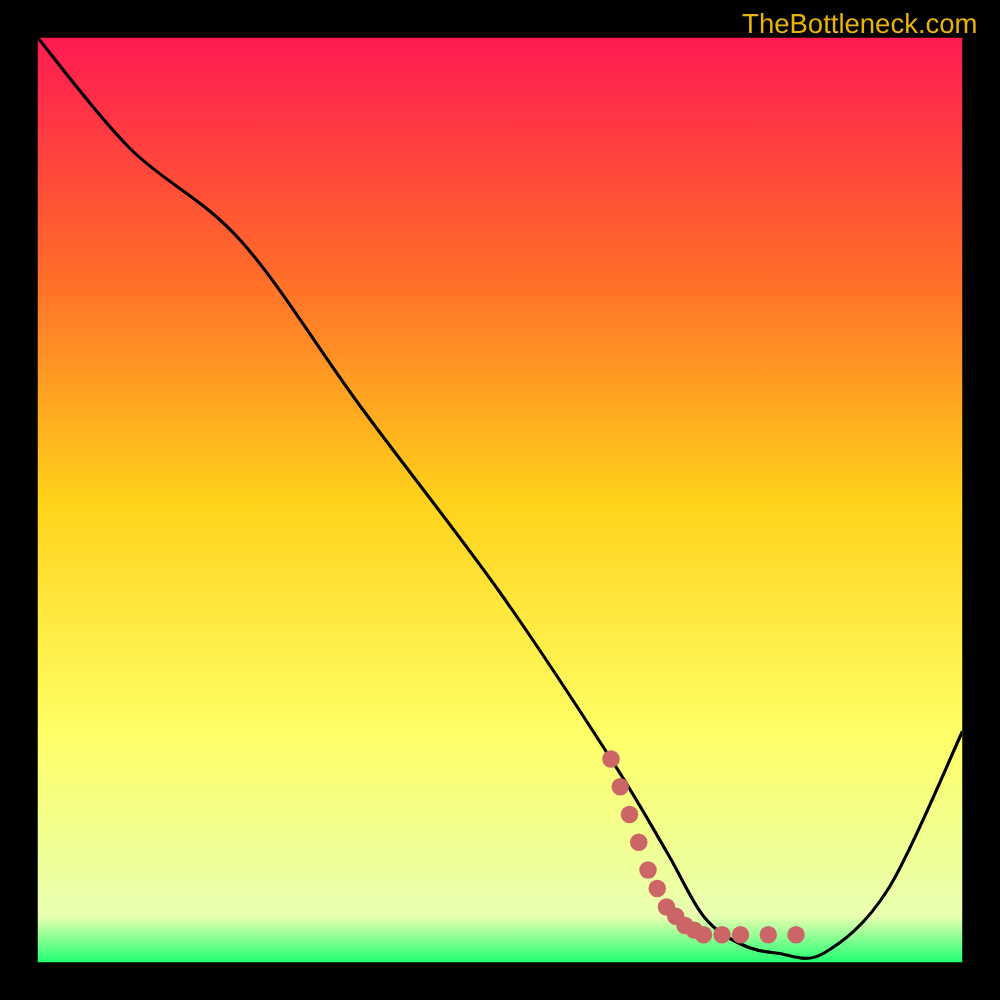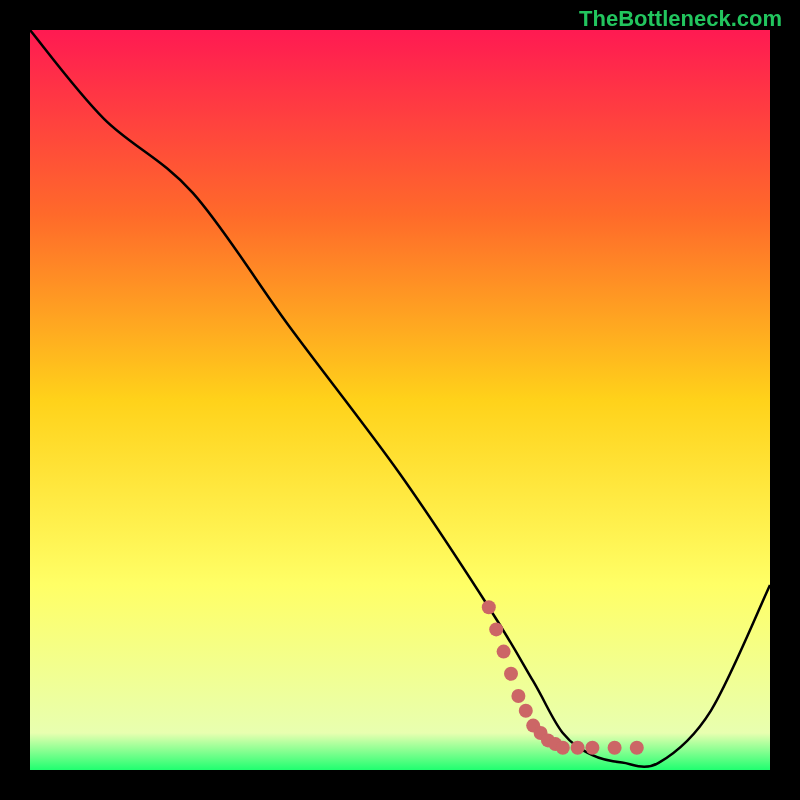--- a/index.html
+++ b/index.html
@@ -8,23 +8,23 @@
     width: 800px;
     height: 800px;
     background: #000;
     font-family: Arial, sans-serif;
     position: relative;
   }
   .watermark {
     position: absolute;
     top: 6px;
     right: 18px;
-    color: #22c55e;
+    color: #eab308;
     font-size: 22px;
-    font-weight: bold;
+    font-weight: normal;
     z-index: 10;
   }
   .plot-area {
     position: absolute;
     top: 30px;
     left: 30px;
     width: 740px;
     height: 740px;
   }
   svg {

